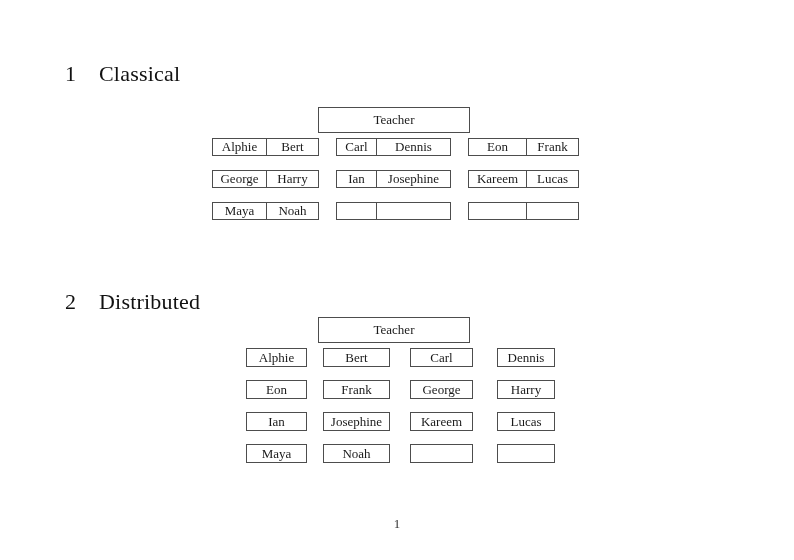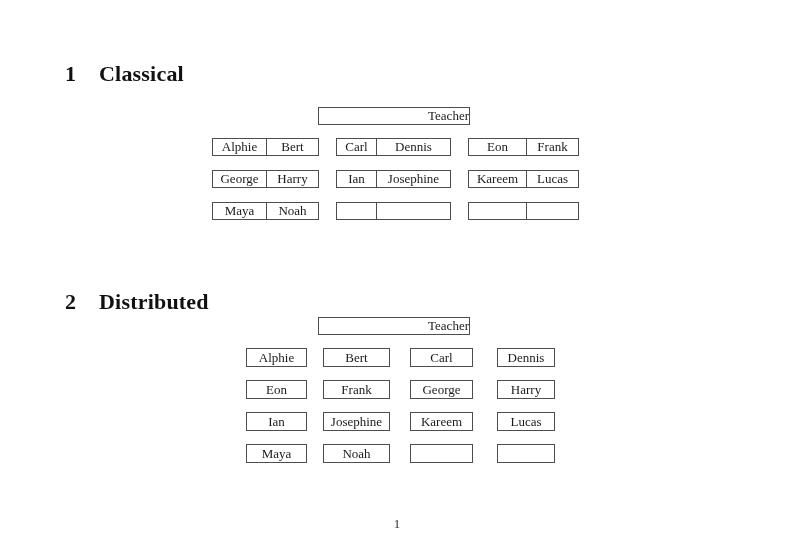--- a/index.html
+++ b/index.html
@@ -7,36 +7,36 @@
     position:relative;
     width:794px;height:560px;
     background:#ffffff;
     font-family:"Liberation Serif","DejaVu Serif",serif;
     color:#1a1a1a;
     overflow:hidden;
   }
   
   .heading{
     position:absolute;left:65px;
-    font-weight:bold;font-size:22px;line-height:1;
+    font-weight:normal;font-size:22px;line-height:1;
     color:#111111;letter-spacing:0.2px;
     white-space:nowrap;
   }
   .heading .num{display:inline-block;width:34px;}
   .h-classical{top:63px;}
   .h-distributed{top:275px;margin-top:16px;}
 
   
   .teacher,.desk,.sbox{
     position:absolute;box-sizing:border-box;
     border:1px solid #4d4d4d;background:#ffffff;
   }
   .teacher{
-    left:318px;width:152px;height:18px;
-    display:flex;align-items:center;justify-content:flex-end;
+    left:318px;width:152px;height:26px;
+    display:flex;align-items:center;justify-content:center;
     font-size:13px;
   }
   .t-classical{top:107px;}
   .t-distributed{top:317px;}
 
   
   .desk{display:flex;height:18px;}
   .desk .cell{
     display:flex;align-items:center;justify-content:center;
     box-sizing:border-box;height:100%;

